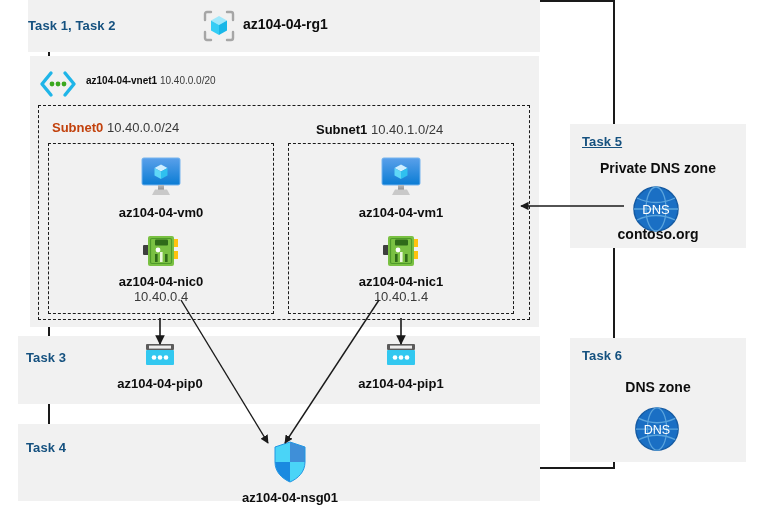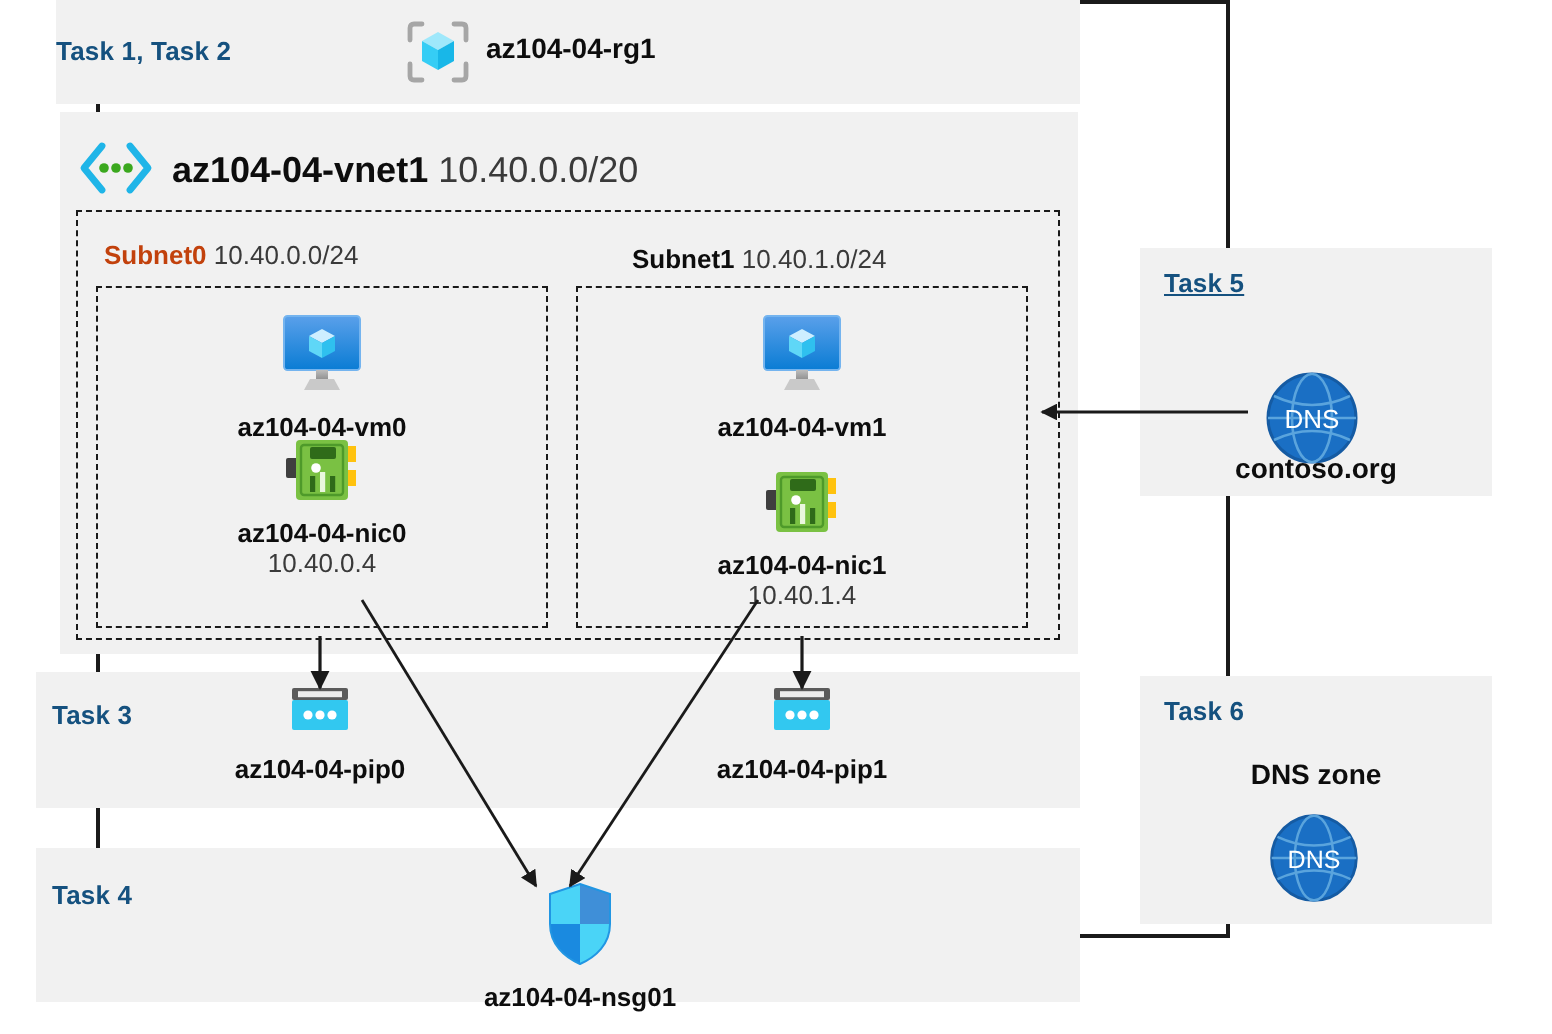--- a/index.html
+++ b/index.html
@@ -33,21 +33,21 @@
   #rg-title-icon{position:absolute;left:202px;top:9px;width:34px;height:34px;}
   #rg-title-text{
     position:absolute;left:243px;top:16px;
     font-size:14px;font-weight:bold;color:#0d0d0d;white-space:nowrap;
   }
 
   
   #vnet-panel{left:30px;top:56px;width:509px;height:271px;}
   #vnet-icon{position:absolute;left:38px;top:70px;width:40px;height:28px;}
   #vnet-title{
-    position:absolute;left:86px;top:75px;font-size:18px;color:#3a3a3a;white-space:nowrap;
+    position:absolute;left:86px;top:75px;font-size:10px;color:#3a3a3a;white-space:nowrap;
   }
   #vnet-title b{color:#0d0d0d;}
 
   
   .dashed{
     position:absolute;border:1.6px dashed #1a1a1a;box-sizing:border-box;background:transparent;
   }
   #subnet-wrap{left:38px;top:105px;width:492px;height:215px;}
   #subnet0-label{position:absolute;left:52px;top:120px;font-size:13px;color:#3a3a3a;white-space:nowrap;}
   #subnet0-label b{color:#c2410c;}
@@ -147,21 +147,21 @@
         <rect x="20" y="30" width="6" height="5" fill="url(#stg0)"></rect>
         <path d="M14 40 L17 34.5 H29 L32 40 Z" fill="#c9c9c9"></path>
         <path d="M23 9.5 L29.5 13 L23 16.5 L16.5 13 Z" fill="#cdeeff"></path>
         <path d="M16.5 13 L23 16.5 L23 24 L16.5 20.5 Z" fill="#5fd7f7"></path>
         <path d="M29.5 13 L23 16.5 L23 24 L29.5 20.5 Z" fill="#2fc0ef"></path>
       </svg>
     </div>
     <div class="rname">az104-04-vm0</div>
   </div>
 
-  <div class="res" style="left:111px;top:218px;width:100px;">
+  <div class="res" style="left:111px;top:234px;width:100px;">
     <div>
       <svg width="40" height="34" viewBox="0 0 40 34">
         <rect x="2" y="11" width="6" height="10" rx="1" fill="#3f3f3f"></rect>
         <rect x="32" y="5" width="5" height="8" fill="#ffc20e"></rect>
         <rect x="32" y="17" width="5" height="8" fill="#ffc20e"></rect>
         <rect x="7" y="2" width="26" height="30" rx="2" fill="#7ac143"></rect>
         <rect x="9.5" y="4.5" width="21" height="25" rx="1.5" fill="none" stroke="#4e9a2a" stroke-width="1.2"></rect>
         <rect x="14" y="5.5" width="13" height="6" rx="1" fill="#2f6b19"></rect>
         <circle cx="17" cy="16" r="2.4" fill="#ffffff"></circle>
         <rect x="14" y="20" width="2.6" height="8" fill="#2f6b19"></rect>
@@ -265,20 +265,21 @@
           <rect x="20" y="22" width="15" height="22" fill="#4ad4f7"></rect>
         </g>
         <path d="M20 2 L35 7 V22 C35 32 28 38.5 20 42 C12 38.5 5 32 5 22 V7 Z" fill="none" stroke="#2196e3" stroke-width="1"></path>
       </svg>
     </div>
     <div class="rname">az104-04-nsg01</div>
   </div>
 
   <div class="panel" id="task5-panel"></div>
   <div class="task-label" style="left:582px;top:134px;text-decoration:underline;">Task 5</div>
+  <div class="center-txt hdr-bold" style="left:570px;top:160px;width:176px;">Private DNS zone</div>
 
   <div style="position:absolute;left:630px;top:183px;">
     <svg width="52" height="52" viewBox="0 0 52 52">
       <circle cx="26" cy="26" r="22" fill="#1a6fc4"></circle>
       <circle cx="26" cy="26" r="22" fill="none" stroke="#155ba3" stroke-width="1.5"></circle>
       <ellipse cx="26" cy="26" rx="10" ry="22" fill="none" stroke="#5aa4dd" stroke-width="1.3"></ellipse>
       <line x1="4" y1="26" x2="48" y2="26" stroke="#5aa4dd" stroke-width="1.3"></line>
       <path d="M7 15 Q26 24 45 15" fill="none" stroke="#5aa4dd" stroke-width="1.3"></path>
       <path d="M7 37 Q26 28 45 37" fill="none" stroke="#5aa4dd" stroke-width="1.3"></path>
       <text x="26" y="31" text-anchor="middle" font-family="Liberation Sans, sans-serif" font-size="13" fill="#ffffff">DNS</text>

